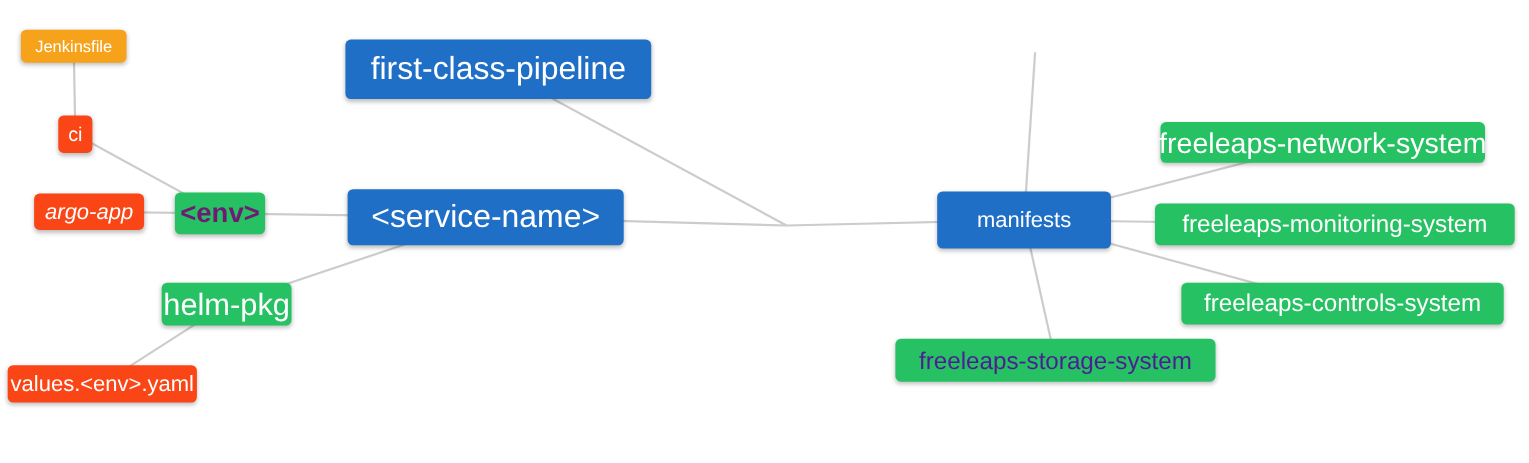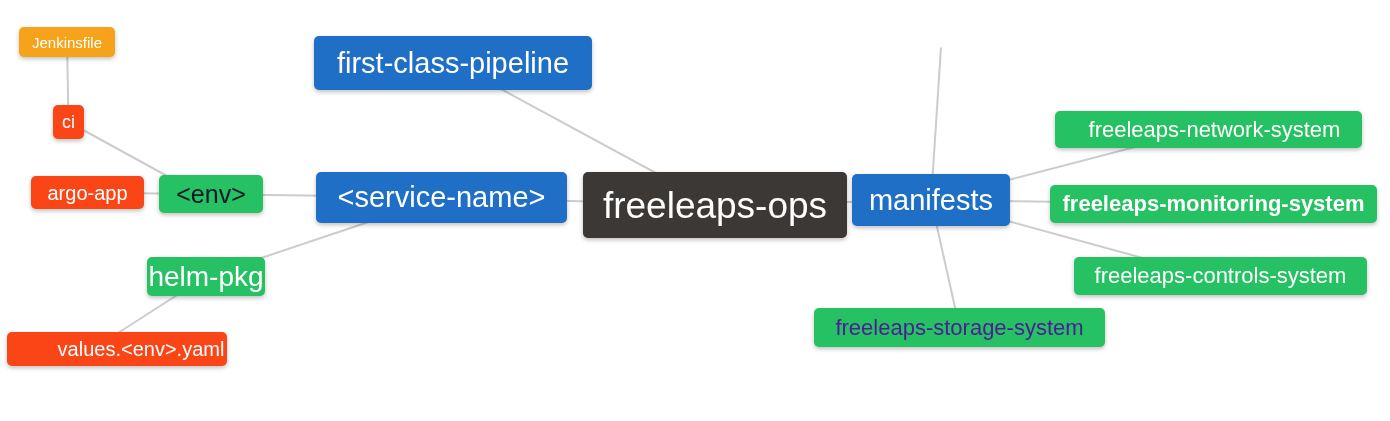--- a/index.html
+++ b/index.html
@@ -54,25 +54,24 @@
       <line x1="715" y1="205" x2="931" y2="200" stroke="#cccccc" stroke-width="2"></line>
       <line x1="931" y1="200" x2="941" y2="47.5" stroke="#cccccc" stroke-width="2"></line>
       <line x1="931" y1="200" x2="1202.5" y2="129.5" stroke="#cccccc" stroke-width="2"></line>
       <line x1="931" y1="200" x2="1213.5" y2="204" stroke="#cccccc" stroke-width="2"></line>
       <line x1="931" y1="200" x2="1208.5" y2="276" stroke="#cccccc" stroke-width="2"></line>
       <line x1="931" y1="200" x2="959.5" y2="327.5" stroke="#cccccc" stroke-width="2"></line>
     </svg>
 
 <div class="node" style="left: 19px; top: 27px; width: 96px; height: 30px; font-size: 15px; background: rgb(247, 162, 27); color: rgb(255, 255, 255); text-align: right;">Jenkinsfile</div>
     <div class="node" style="left: 53px; top: 105px; width: 31px; height: 34px; font-size: 18px; background: rgb(250, 70, 22); color: #ffffff;">ci</div>
-    <div class="node" style="left: 31px; top: 176px; width: 113px; height: 33px; font-size: 20px; background: rgb(250, 70, 22); color: rgb(255, 255, 255);">argo-app</div>
-    <div class="node" style="left: 159px; top: 175px; width: 104px; height: 38px; font-size: 25px; background: rgb(38, 193, 98); color: #0f172a;">&lt;env&gt;</div>
+    <div class="node" style="left: 31px; top: 176px; width: 100px; height: 33px; font-size: 20px; background: rgb(250, 70, 22); color: rgb(255, 255, 255); font-style: italic;">argo-app</div>
+    <div class="node" style="left: 159px; top: 175px; width: 82px; height: 38px; font-size: 25px; background: rgb(38, 193, 98); color: #701a75; font-weight: bold;">&lt;env&gt;</div>
     <div class="node" style="left: 147px; top: 257px; width: 118px; height: 39px; font-size: 28px; background: rgb(38, 193, 98); color: rgb(255, 255, 255);">helm-pkg</div>
-    <div class="node" style="left: 7px; top: 332px; width: 172px; height: 34px; font-size: 20px; background: rgb(250, 70, 22); color: rgb(255, 255, 255); padding-left: 48px;">values.&lt;env&gt;.yaml</div>
+    <div class="node" style="left: 7px; top: 332px; width: 172px; height: 34px; font-size: 20px; background: rgb(250, 70, 22); color: rgb(255, 255, 255);">values.&lt;env&gt;.yaml</div>
     <div class="node" style="left: 314px; top: 36px; width: 278px; height: 54px; font-size: 29px; background: rgb(31, 111, 198); color: rgb(255, 255, 255);">first-class-pipeline</div>
     <div class="node" style="left: 316px; top: 172px; width: 251px; height: 51px; font-size: 29px; background: rgb(31, 111, 198); color: rgb(255, 255, 255);">&lt;service-name&gt;</div>
-    <div class="node" style="left: 583px; top: 172px; width: 264px; height: 66px; font-size: 37px; background: rgb(59, 56, 54); color: rgb(255, 255, 255);">freeleaps-ops</div>
-    <div class="node" style="left: 852px; top: 174px; width: 158px; height: 52px; font-size: 29px; background: rgb(31, 111, 198); color: rgb(255, 255, 255);">manifests</div>
-    <div class="node" style="left: 1055px; top: 111px; width: 295px; height: 37px; font-size: 22px; background: rgb(38, 193, 98); color: rgb(255, 255, 255); padding-left: 12px;">freeleaps-network-system</div>
-    <div class="node" style="left: 1050px; top: 185px; width: 327px; height: 38px; font-size: 22px; background: rgb(38, 193, 98); color: rgb(255, 255, 255); font-weight: bold;">freeleaps-monitoring-system</div>
+    <div class="node" style="left: 852px; top: 174px; width: 158px; height: 52px; font-size: 20px; background: rgb(31, 111, 198); color: rgb(255, 255, 255);">manifests</div>
+    <div class="node" style="left: 1055px; top: 111px; width: 295px; height: 37px; font-size: 26px; background: rgb(38, 193, 98); color: rgb(255, 255, 255);">freeleaps-network-system</div>
+    <div class="node" style="left: 1050px; top: 185px; width: 327px; height: 38px; font-size: 22px; background: rgb(38, 193, 98); color: rgb(255, 255, 255);">freeleaps-monitoring-system</div>
     <div class="node" style="left: 1062px; top: 257px; width: 293px; height: 38px; font-size: 22px; background: rgb(38, 193, 98); color: rgb(255, 255, 255); margin-left: 12px;">freeleaps-controls-system</div>
     <div class="node" style="left: 814px; top: 308px; width: 291px; height: 39px; font-size: 22px; background: rgb(38, 193, 98); color: #4c1d95;">freeleaps-storage-system</div>
   </div>
 
 </body></html>

